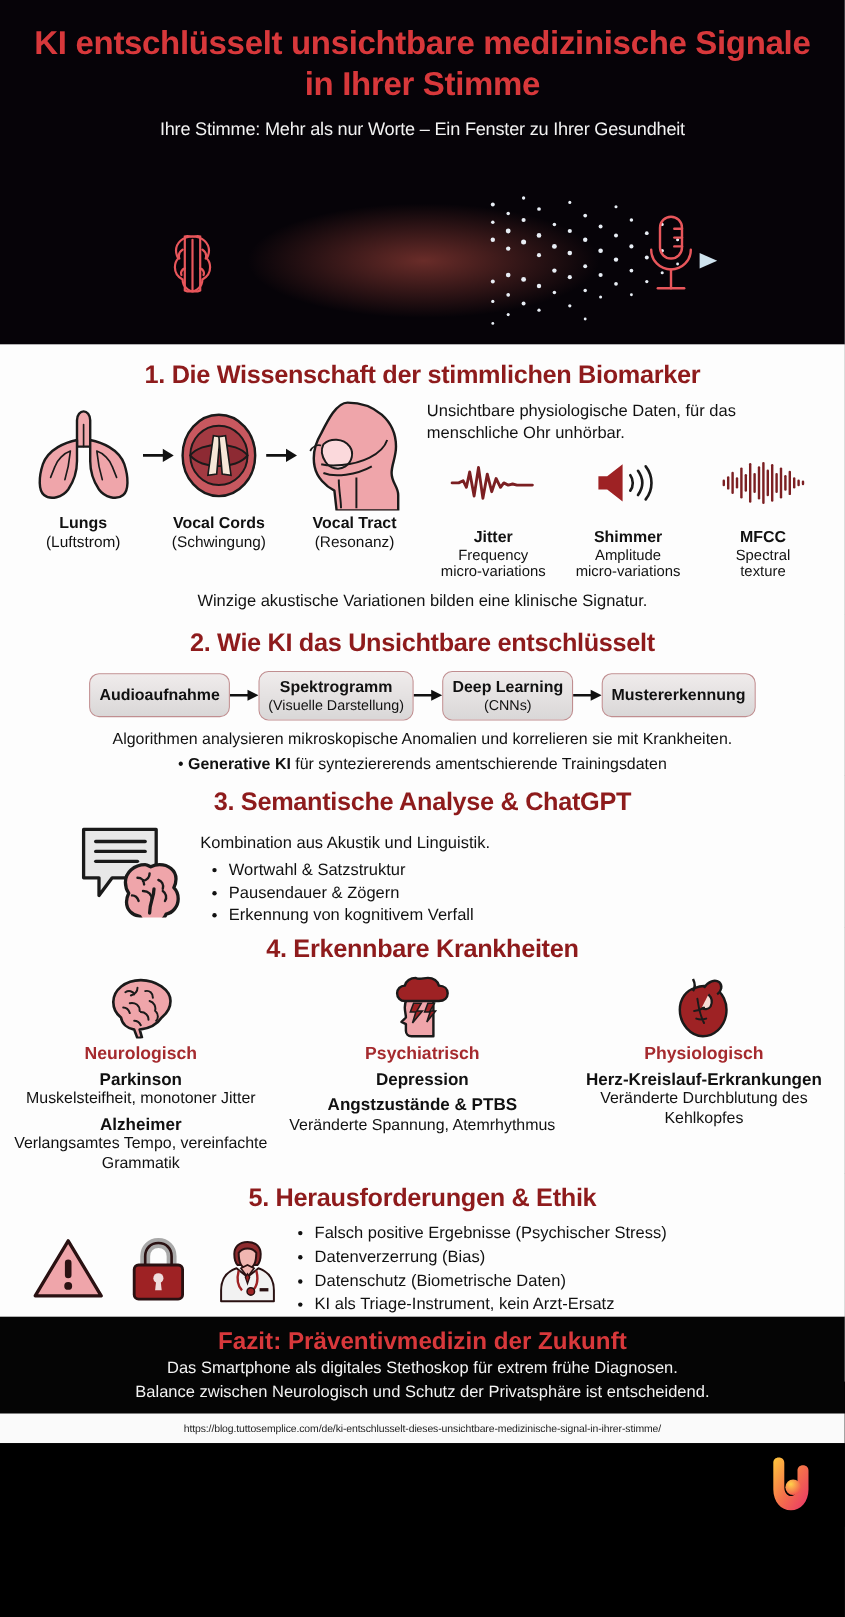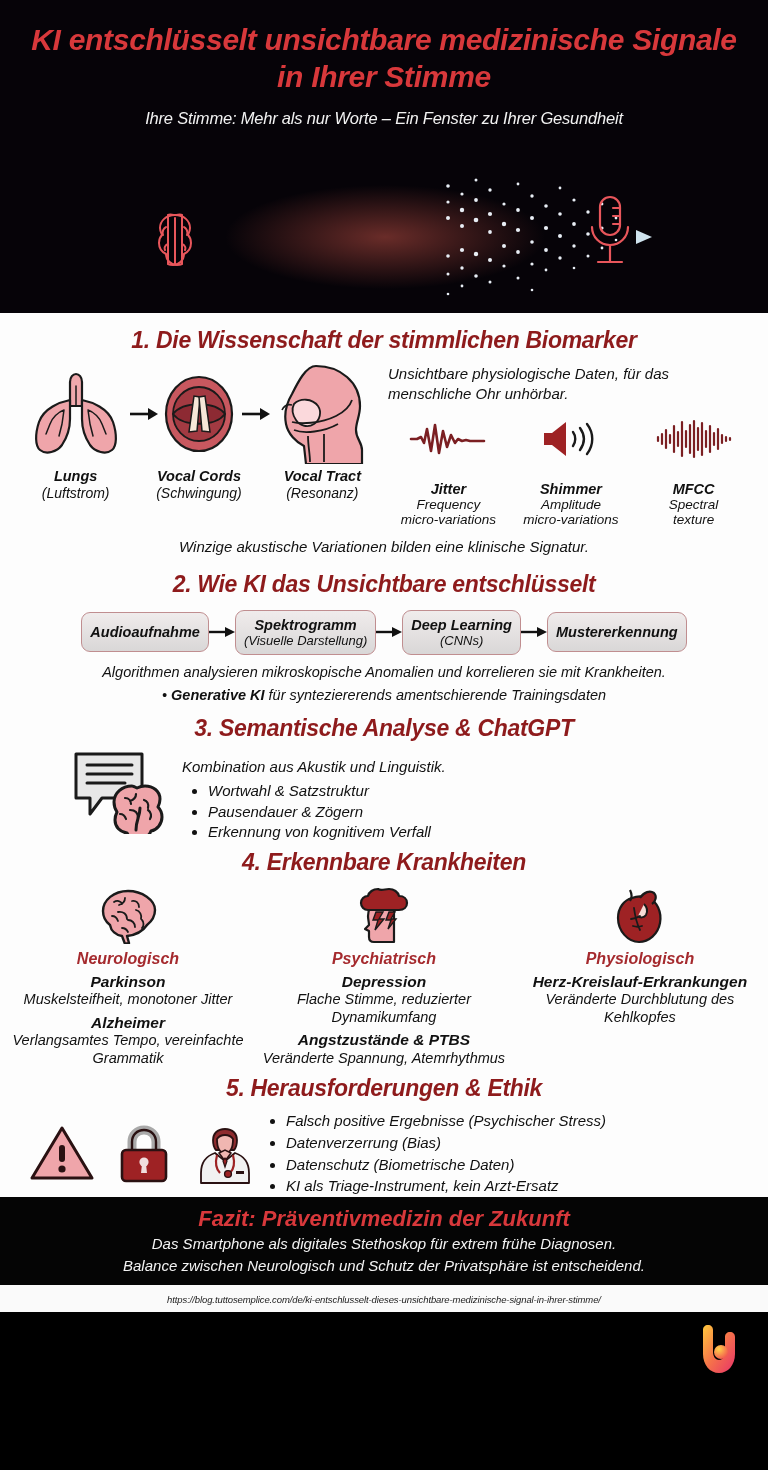--- a/index.html
+++ b/index.html
@@ -4,21 +4,21 @@
 <title>KI Stimme Infografik</title>
 <style>
   * { margin:0; padding:0; box-sizing:border-box; }
   html,body { background:#000; }
   body {
     width:768px; height:1470px;
     font-family:"Liberation Sans", sans-serif;
     overflow:hidden;
     position:relative;
   }
-  .page { width:768px; height:1256px; position:relative; background:#fdfdfd;font-style:italic; }
+  .page { width:768px; height:1256px; position:relative; background:#fdfdfd; }
 
   
   .hero {
     background:#060308;
     height:313px;
     padding-top:22px;
     position:relative;
     overflow:hidden;
   }
   .hero-title {
@@ -492,21 +492,20 @@
             <path d="M20 16c-5 3-8 8-8 14 0 4 1 6 1 9l-4 4 4 2v6c0 3 2 5 5 5h20V16z" fill="#efa5aa" stroke="#1a1a1a" stroke-width="2.2" stroke-linejoin="round"></path>
             <path d="M22 3c-5 0-9 3-10 7-4 0-7 3-7 7s3 7 7 7h31c5 0 8-3 8-7s-3-7-8-7c-1-4-5-7-10-7-4 0-8 2-11 0z" fill="#9e2224" stroke="#1a1a1a" stroke-width="2.2" stroke-linejoin="round"></path>
             <g fill="#9e2224" stroke="#1a1a1a" stroke-width="1.4">
               <polygon points="20,26 27,26 23,33 28,33 19,44 22,34 17,34"></polygon>
               <polygon points="33,26 39,26 35,33 40,33 32,43 35,34 30,34"></polygon>
             </g>
           </svg>
         </div>
         <div class="dis-cat">Psychiatrisch</div>
         <div class="dis-name">Depression</div>
-        <div class="dis-desc">Flache Stimme, reduzierter Dynamikumfang</div>
         <div class="dis-name">Angstzustände &amp; PTBS</div>
         <div class="dis-desc">Veränderte Spannung, Atemrhythmus</div>
       </div>
 
       <div class="dis">
         <div class="dis-ic">
           <svg width="52" height="58" viewBox="0 0 52 58">
             <path d="M18 12c-8 2-14 10-14 20 0 13 10 24 21 24 10 0 19-8 21-19 2-11-3-22-12-25-5-2-11-2-16 0z" fill="#9e2224" stroke="#1a1a1a" stroke-width="2.2" stroke-linejoin="round"></path>
             <path d="M26 12c4-6 10-8 14-5 3 3 2 8-2 11" fill="#9e2224" stroke="#1a1a1a" stroke-width="2.2" stroke-linejoin="round"></path>
             <path d="M16 4c2 4 2 8 0 11" fill="none" stroke="#1a1a1a" stroke-width="2.2"></path>

